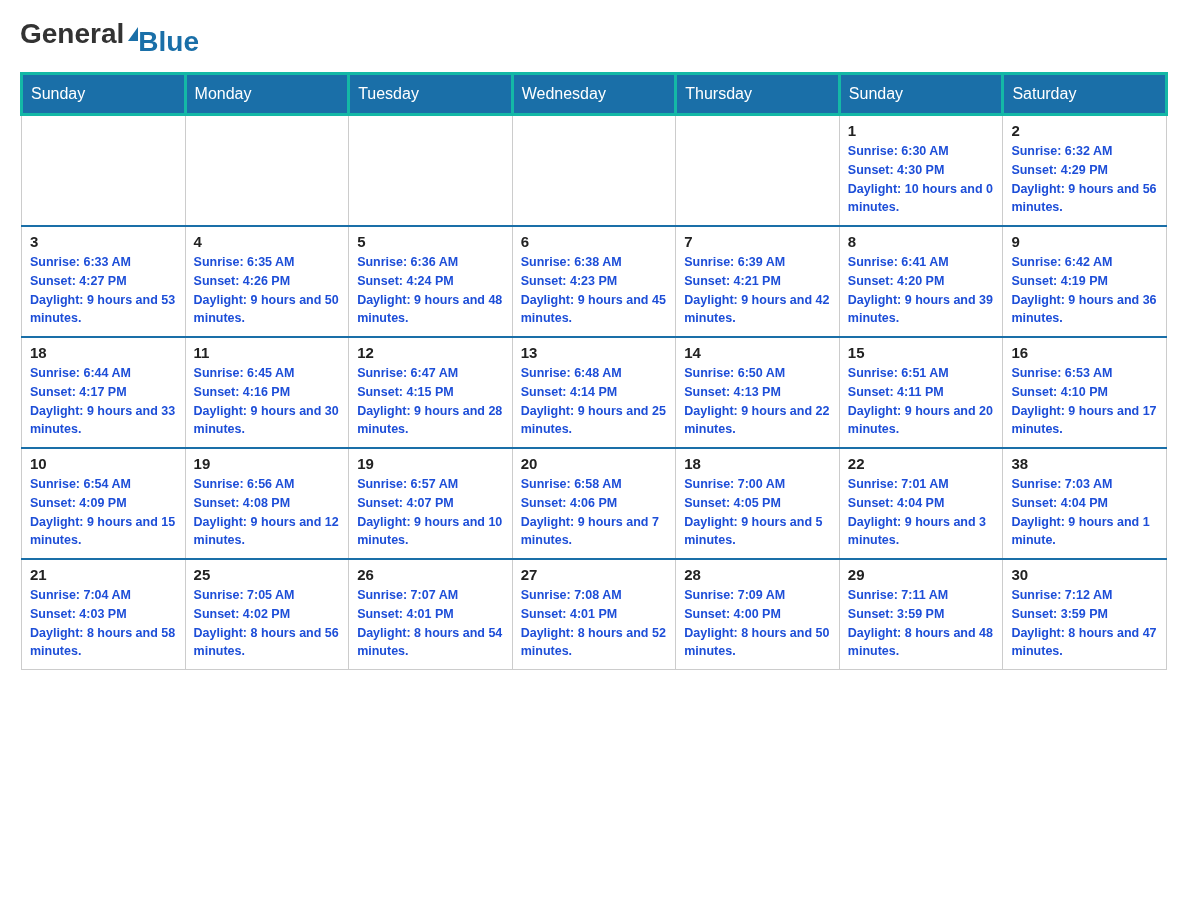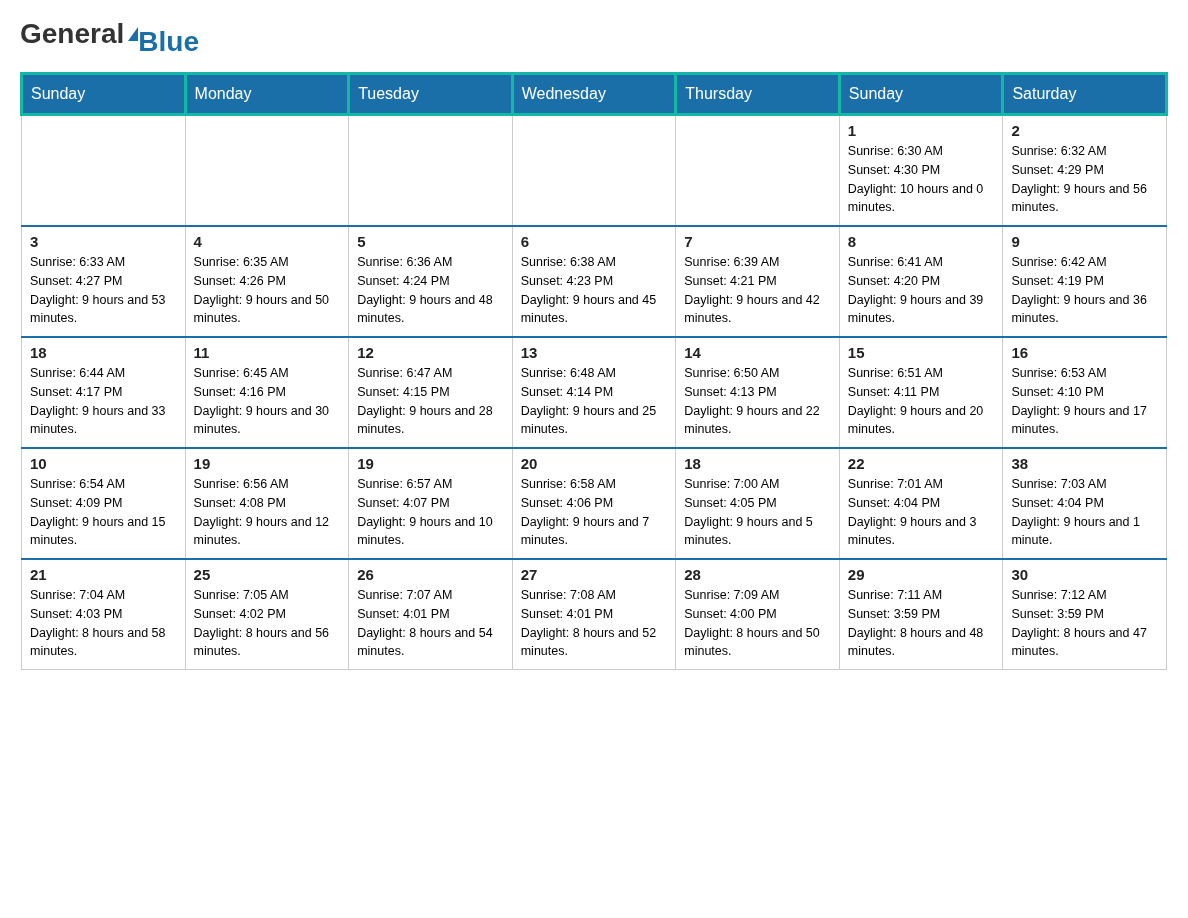--- a/index.html
+++ b/index.html
@@ -83,22 +83,23 @@
     }
     .day-number {
       font-size: 15px;
       font-weight: bold;
       color: #222;
       margin-bottom: 3px;
       display: block;
     }
     .day-info {
       font-size: 12.5px;
-      color: #000000;
+      color: #1d4ed8;
       line-height: 1.5;
+      font-weight: bold;
     }
     .empty-cell {
       background: #fff;
     }
     .week-row td {
       border-top: 2px solid #1a6fa8;
     }
   </style>
 </head>
 <body>

